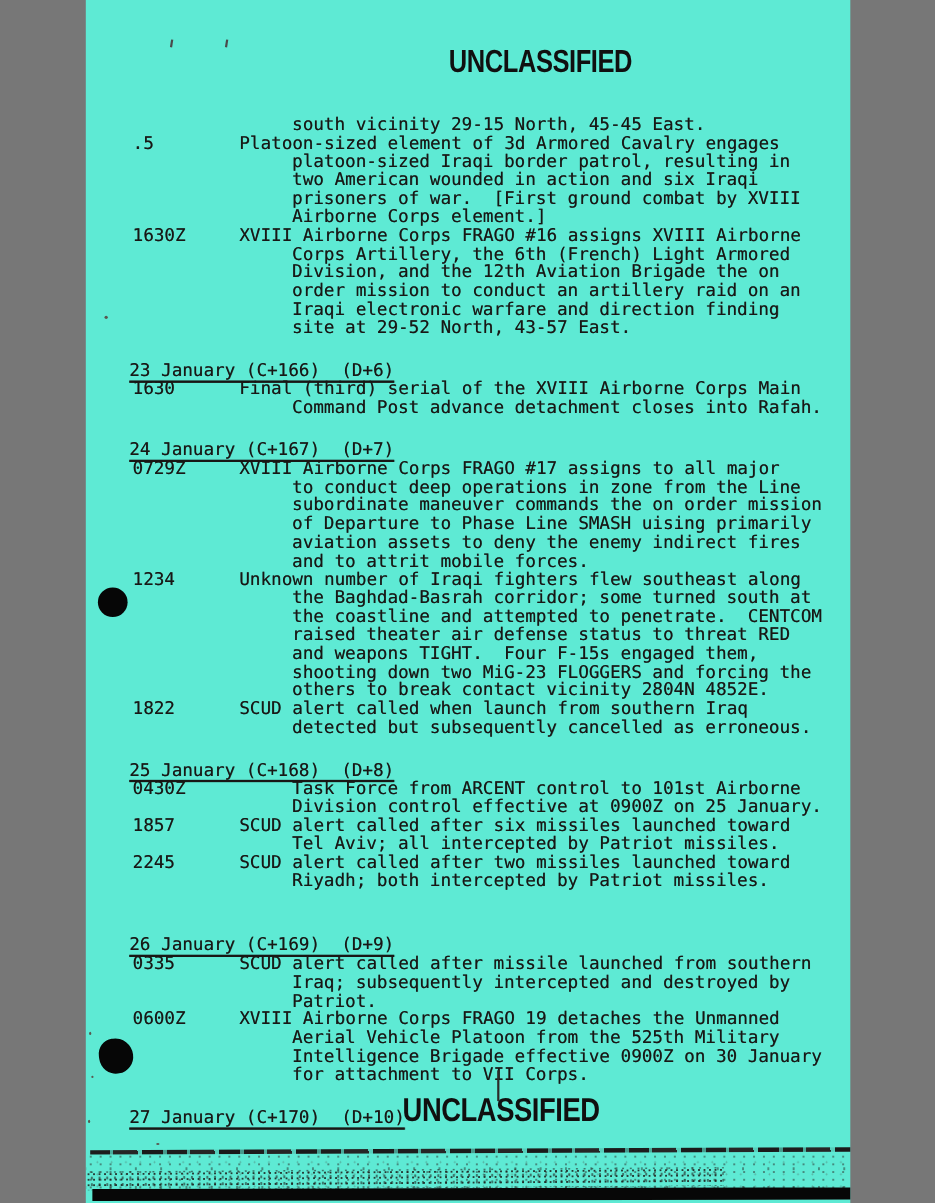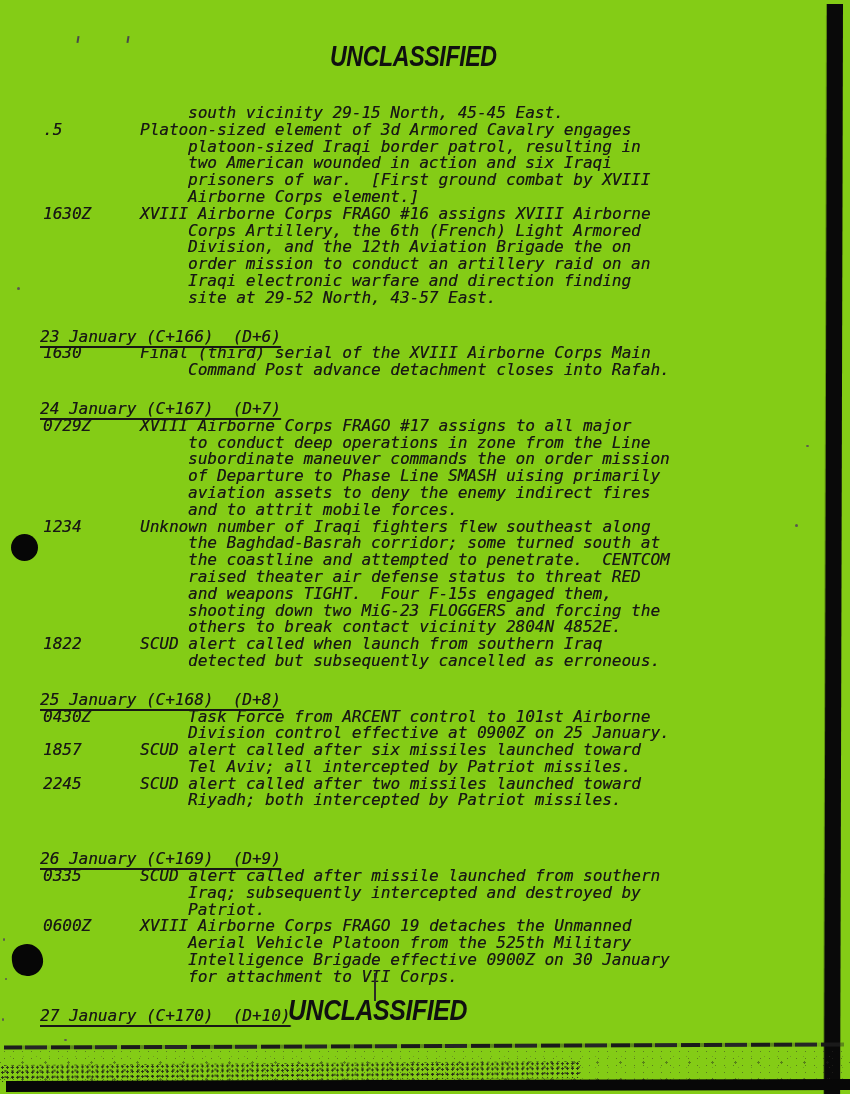--- a/index.html
+++ b/index.html
@@ -1,23 +1,22 @@
 <!DOCTYPE html>
 <html><head>
 <meta charset="utf-8">
 <style>
   html,body{margin:0;padding:0;background:#777;}
   .page{
     position:relative;
-    width:850px;height:1094px;
+    width:695px;height:1094px;
     margin:0 auto;
-    background:#84cc16;
+    background:#5eead4;
     overflow:hidden;
     font-family:"DejaVu Sans Mono",monospace;
-    font-style:italic;
   }
   
   .classif{
     position:absolute;
     font-family:"Liberation Sans",sans-serif;
     font-weight:bold;
     color:#101010;
     letter-spacing:-0.5px;
     transform:scaleX(0.8);
     transform-origin:left center;

